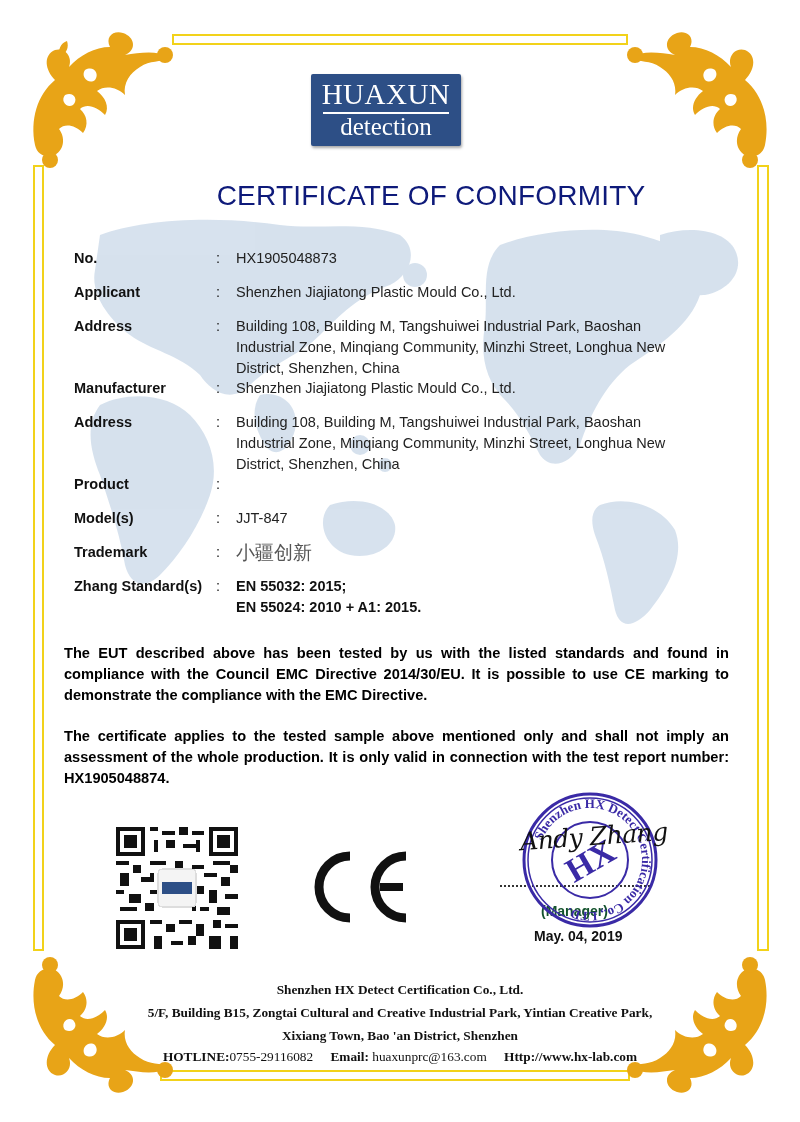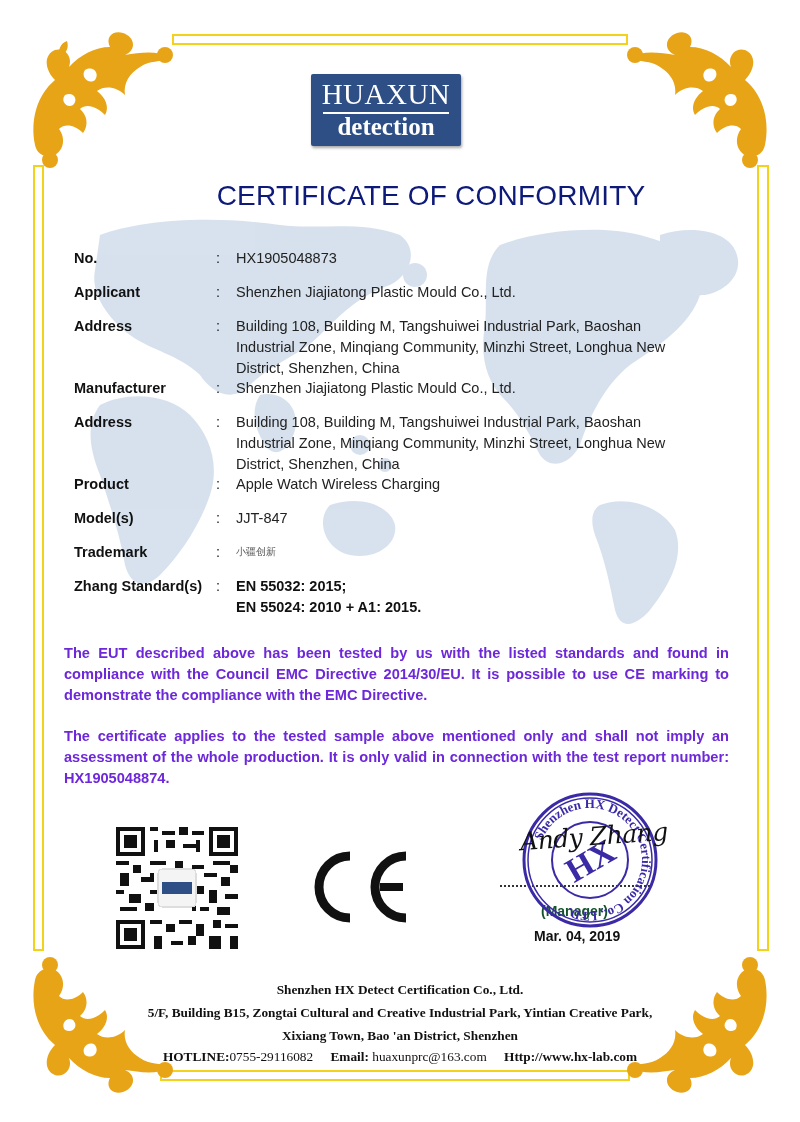--- a/index.html
+++ b/index.html
@@ -19,34 +19,34 @@
   .corner { position: absolute; width: 150px; height: 150px; z-index: 1; }
   .corner.tl { left: 25px; top: 25px; }
   .corner.tr { left: 625px; top: 25px; transform: scaleX(-1); }
   .corner.bl { left: 25px; top: 950px; transform: scaleY(-1); }
   .corner.br { left: 625px; top: 950px; transform: scale(-1,-1); }
 
   
   .logo { position: absolute; left: 311px; top: 74px; width: 150px; height: 72px; background: #2d4f86; border-radius: 2px; box-shadow: 1px 2px 3px rgba(0,0,0,0.35); z-index: 2; font-family: "Liberation Serif", serif; color: #fff; text-align: center; }
   .logo .l1 { position: absolute; left: 0; right: 0; top: 5px; font-size: 29px; letter-spacing: 0.5px; line-height: 30px; }
   .logo .rule { position: absolute; left: 12px; right: 12px; top: 38px; height: 1.5px; background: #fff; }
-  .logo .l2 { position: absolute; left: 0; right: 0; top: 39px; font-size: 25px; line-height: 28px; font-weight: bold; }
+  .logo .l2 { position: absolute; left: 0; right: 0; top: 39px; font-size: 25px; line-height: 28px; }
 
   .title { position: absolute; left: 0; width: 862px; top: 180px; text-align: center; font-size: 28px; color: #0e1a7a; z-index: 2; letter-spacing: 0.2px; }
 
   .fields { position: absolute; left: 74px; top: 248px; width: 680px; z-index: 2; font-size: 14.5px; }
   .row { position: absolute; left: 0; display: flex; }
   .row .lbl { width: 142px; font-weight: bold; color: #111; }
   .row .colon { width: 20px; color: #222; }
   .row .val { width: 490px; line-height: 21px; color: #222; }
   .row .lbl, .row .colon { line-height: 21px; }
   .val.bold { font-weight: bold; color: #111; }
-  .val.cjk { font-family: Liberation Mono, monospace; color: #555; font-size: 10px; }
-
-  .para { position: absolute; left: 64px; width: 665px; z-index: 2; font-weight: bold; font-size: 14.6px; line-height: 21px; text-align: justify; color: #6d28d9; }
+  .val.cjk { font-family: Liberation Sans, sans-serif; color: #555; font-size: 19px; }
+
+  .para { position: absolute; left: 64px; width: 665px; z-index: 2; font-weight: bold; font-size: 14.6px; line-height: 21px; text-align: justify; color: #000000; }
   .para.p1 { top: 643px; }
   .para.p2 { top: 726px; }
 
   .qr { position: absolute; left: 116px; top: 827px; width: 122px; height: 122px; z-index: 2; }
   .ce { position: absolute; left: 306px; top: 848px; width: 108px; height: 78px; z-index: 2; }
 
   .stamp { position: absolute; left: 520px; top: 790px; width: 140px; height: 140px; z-index: 3; }
   .signature { position: absolute; left: 520px; top: 822px; font-family: "DejaVu Serif", serif; font-style: italic; font-size: 25px; color: #111; z-index: 4; transform: rotate(-4deg); letter-spacing: -0.5px; }
   .dots { position: absolute; left: 500px; top: 885px; width: 150px; border-top: 2px dotted #333; z-index: 2; }
   .role { position: absolute; left: 541px; top: 903px; font-weight: bold; font-size: 14px; color: #14532d; z-index: 2; }
@@ -173,23 +173,20 @@
     <div class="colon">:</div>
     <div class="val">
       <div>Building 108, Building M, Tangshuiwei Industrial Park, Baoshan</div>
       <div>Industrial Zone, Minqiang Community, Minzhi Street, Longhua New</div>
       <div>District, Shenzhen, China</div>
     </div>
   </div>
   <div class="row" style="top:226px">
     <div class="lbl">Product</div>
     <div class="colon">:</div>
-    <div class="val">
-        <div>Apple Watch Wireless Charging</div>
-      </div>
   </div>
   <div class="row" style="top:260px">
     <div class="lbl">Model(s)</div>
     <div class="colon">:</div>
     <div class="val">
         <div>JJT-847</div>
       </div>
   </div>
   <div class="row" style="top:294px">
     <div class="lbl">Trademark</div>
@@ -278,21 +275,21 @@
   <circle cx="70" cy="70" r="62" fill="none" stroke="#3a2aa6" stroke-width="1.5"></circle>
   <circle cx="70" cy="70" r="38" fill="none" stroke="#3a2aa6" stroke-width="2"></circle>
   <text font-family="Liberation Serif, serif" font-weight="bold" font-size="13" fill="#3a2aa6">
     <textPath href="#ring" startOffset="6%">Shenzhen HX Detect Certification Co., LTD.</textPath>
   </text>
   <text x="70" y="82" text-anchor="middle" font-family="Liberation Serif, serif" font-weight="bold" font-size="34" fill="#3a2aa6" transform="rotate(-30 70 70)">HX</text>
 </svg>
 <div class="signature">Andy Zhang</div>
 <div class="dots"></div>
 <div class="role">(Manager)</div>
-<div class="date">Mar. 04, 2019</div>
+<div class="date">May. 04, 2019</div>
 
 <div class="footer f1">Shenzhen HX Detect Certification Co., Ltd.</div>
 <div class="footer f2">5/F, Building B15, Zongtai Cultural and Creative Industrial Park, Yintian Creative Park,</div>
 <div class="footer f3">Xixiang Town, Bao 'an District, Shenzhen</div>
 <div class="footer f4">
   <span>HOTLINE:</span><span class="norm">0755-29116082</span><span class="gap"></span>
   <span>Email:</span>
   <span class="norm">huaxunprc@163.com</span><span class="gap"></span>
   <span>Http://www.hx-lab.com</span>
 </div>

